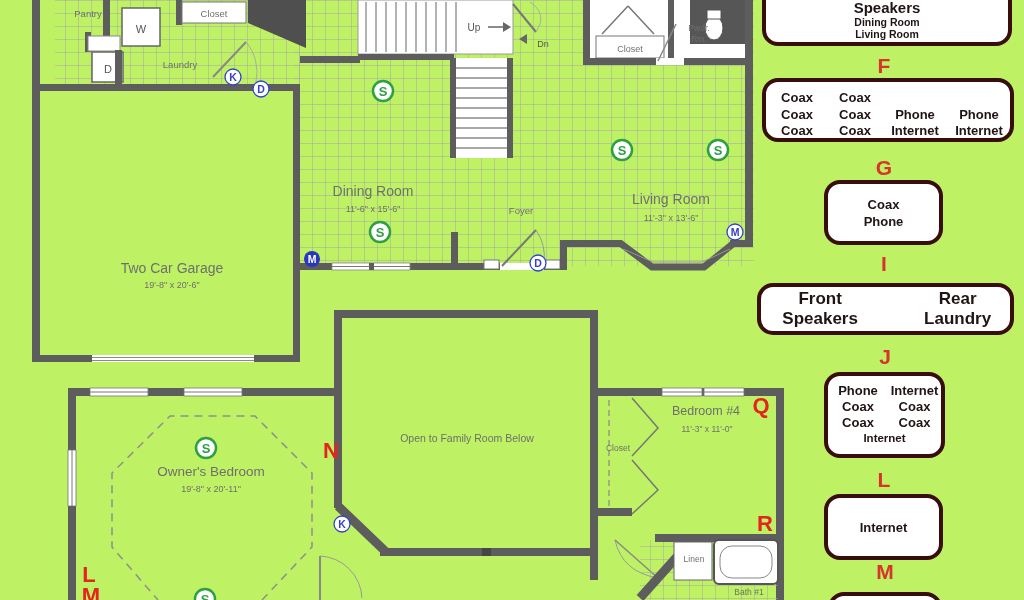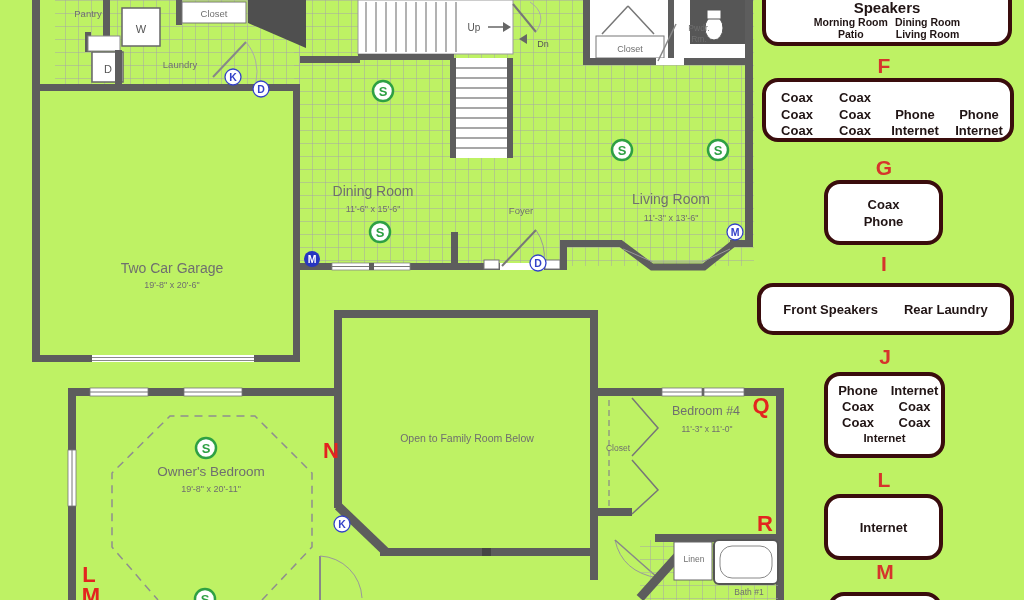--- a/index.html
+++ b/index.html
@@ -9,21 +9,21 @@
   
   .lg-box{position:absolute;box-sizing:border-box;background:#fff;border:4px solid #3a0d0d;
           border-radius:16px;color:#201414;font-weight:bold;text-align:center;}
   .lg-letter{position:absolute;width:40px;text-align:center;color:#d6342c;
              font-size:21px;font-weight:bold;line-height:24px;}
   .sp-title{font-size:15px;line-height:16px;padding-top:12px;}
   .sp-cols{display:flex;justify-content:center;gap:7px;margin-top:1px;font-size:10.5px;line-height:11.5px;}
   .f-grid{display:grid;grid-template-columns:58px 58px 62px 66px;justify-items:center;
           padding:8px 0 0 2px;font-size:13px;line-height:16.5px;}
   .g-lines{padding-top:12px;font-size:13px;line-height:17px;}
-  .i-row{display:flex;justify-content:center;align-items:center;gap:26px;height:100%;font-size:13px;}
+  .i-row{display:flex;justify-content:center;align-items:center;gap:26px;height:100%;font-size:17px;}
   .j-grid{display:grid;grid-template-columns:60px 53px;justify-items:center;
           padding-top:7px;font-size:13px;line-height:16px;}
   .j-footer{font-size:11.5px;margin-top:1px;}
   .l-center{display:flex;align-items:center;justify-content:center;height:100%;font-size:13px;}
   
   .plan-letter{position:absolute;width:26px;text-align:center;color:#e3241f;
                font-size:22px;font-weight:bold;line-height:22px;}
 </style>
 </head>
 <body>
@@ -248,24 +248,20 @@
   <div class="plan-letter" style="left:76px;top:564px;">L</div>
   <div class="plan-letter" style="left:78px;top:585px;">M</div>
 
   
   <div>
 
     <div class="lg-box" style="left:762px;top:-16px;width:250px;height:62px;">
       <div class="sp-title">Speakers</div>
       <div class="sp-cols">
         <div>
-          <div>Morning Room</div>
-          <div>Patio</div>
-        </div>
-        <div>
           <div>Dining Room</div>
           <div>Living Room</div>
         </div>
       </div>
     </div>
 
     <div class="lg-letter" style="left:864px;top:54px;">F</div>
     <div class="lg-box" style="left:762px;top:78px;width:252px;height:64px;">
       <div class="f-grid">
         <span>Coax</span>

